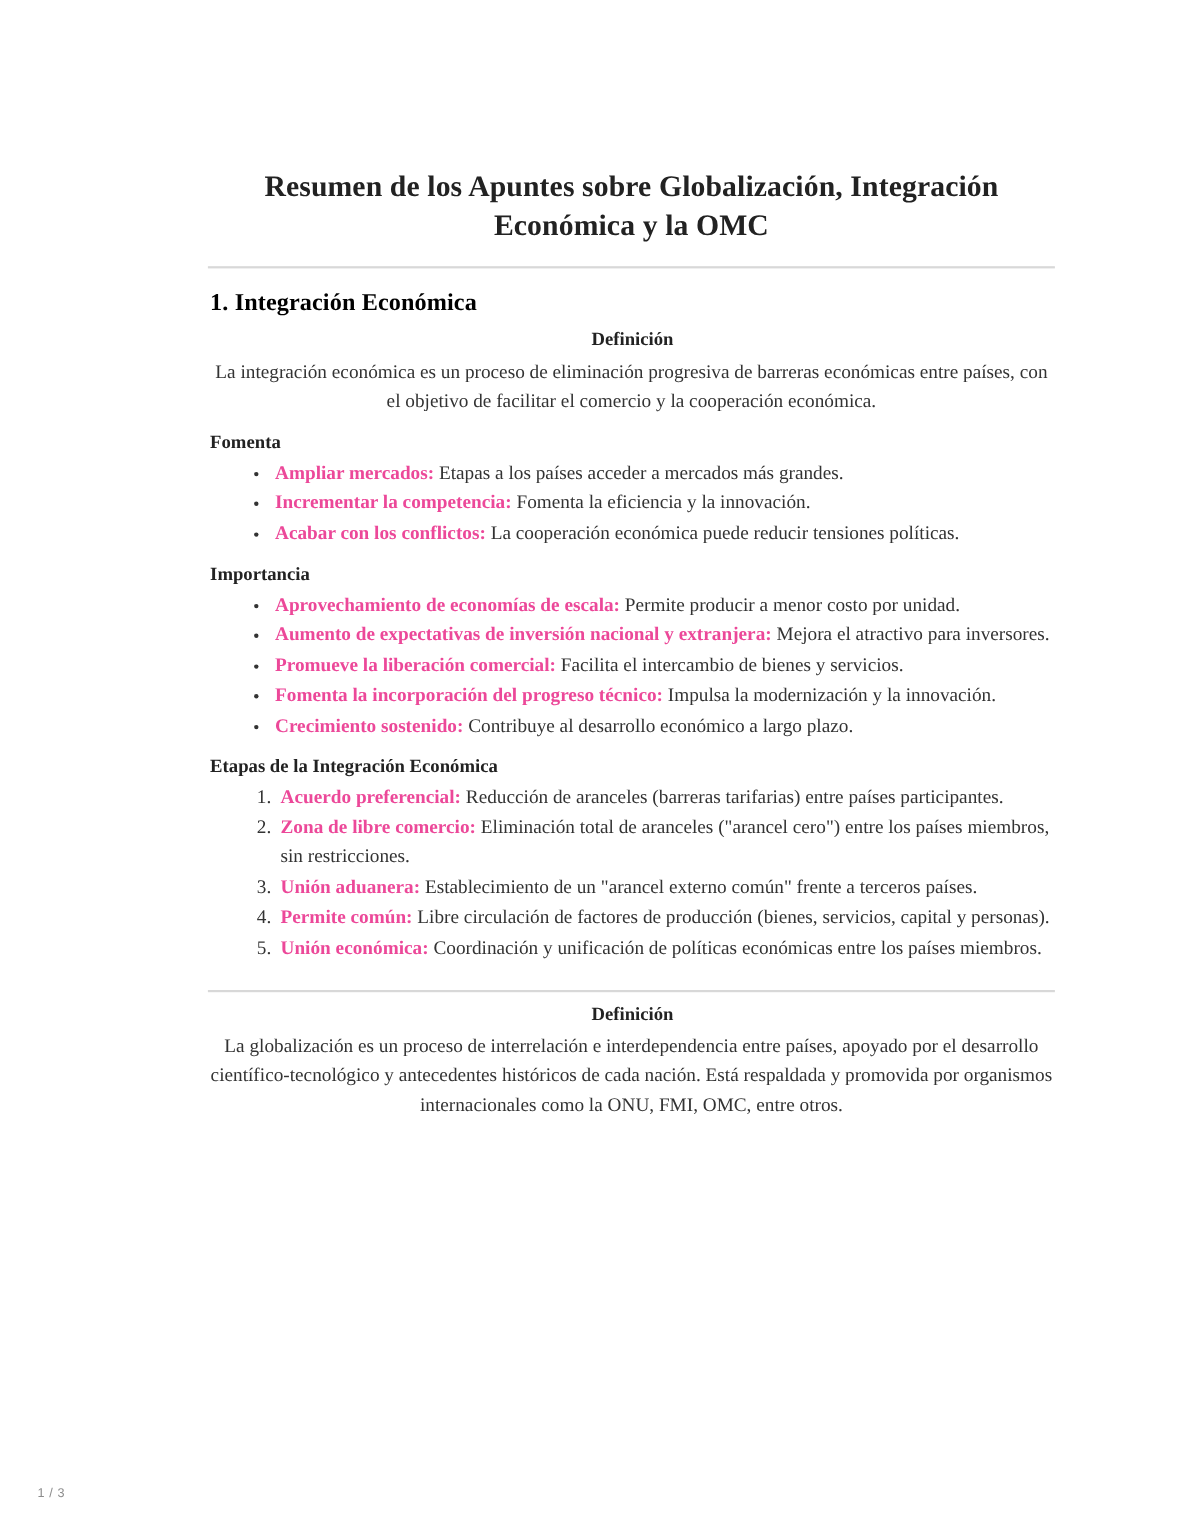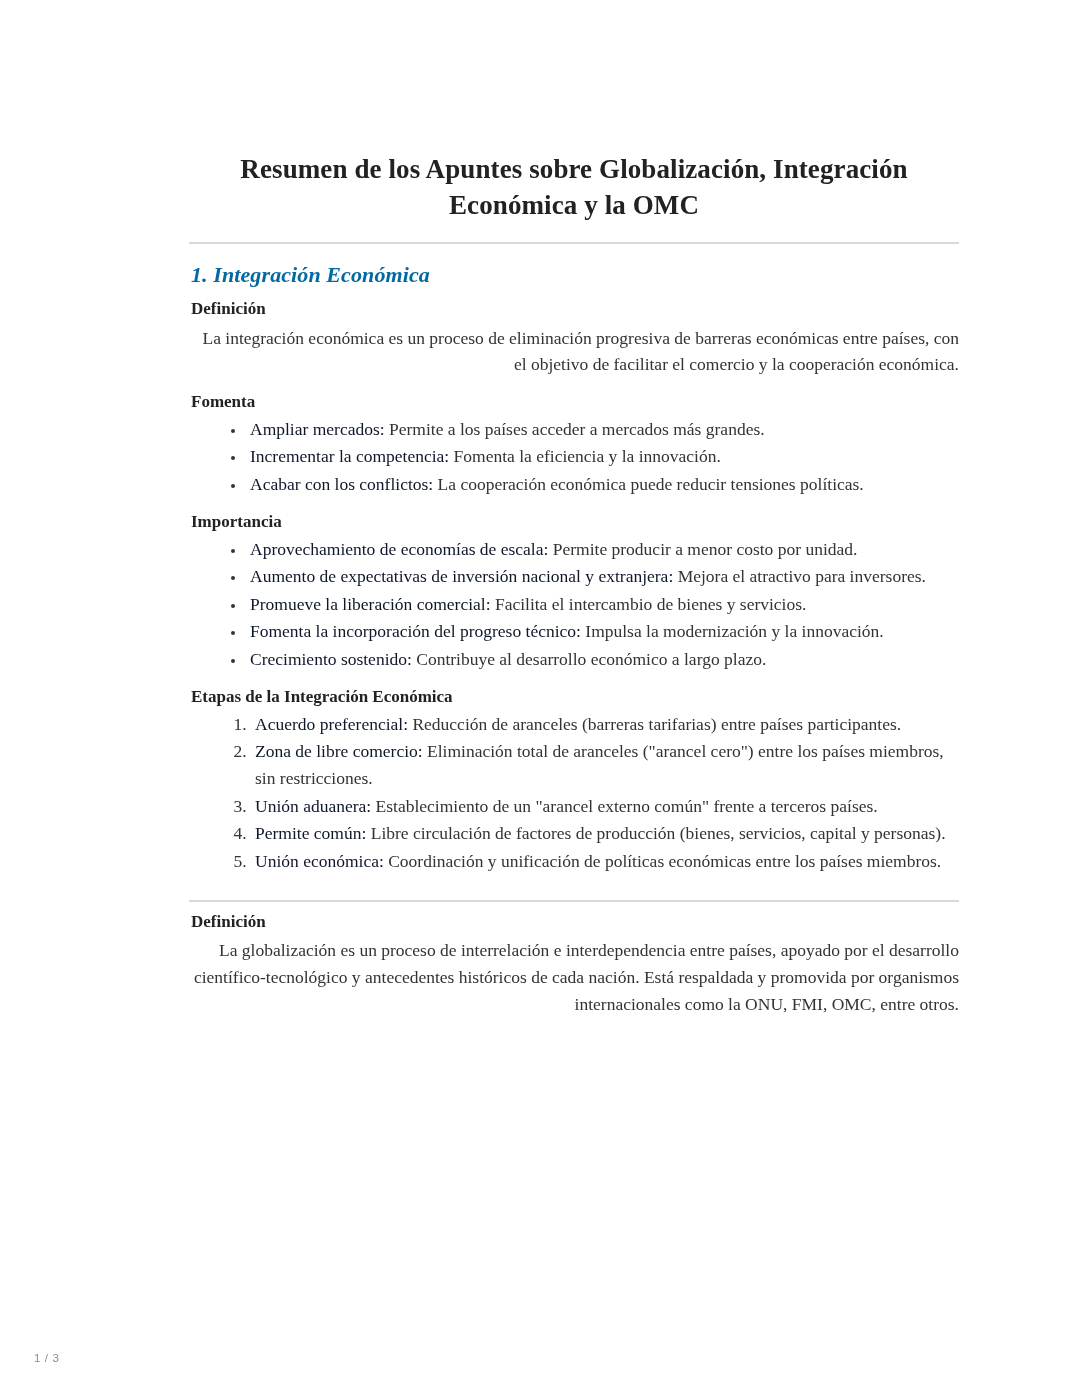--- a/index.html
+++ b/index.html
@@ -55,46 +55,46 @@
     width: 100%;
   }
   .rule.section-gap {
     margin-top: 26px;
   }
 
   
   .section-heading {
     font-size: 22px;
     font-weight: 700;
-    color: #0369a1;
+    color: #000000;
     margin: 17px 0 0 2px;
     line-height: 1.3;
     letter-spacing: 0.1px;
-    font-style: italic;
   }
 
   
   .sub-heading {
     font-size: 17px;
     font-weight: 700;
     color: #222222;
     margin: 13px 0 0 2px;
     line-height: 1.3;
   }
   .sub-heading.tight {
     margin-top: 9px;
+    text-align: center;
   }
 
   
   .para {
     font-size: 17.5px;
     line-height: 1.52;
     color: #333333;
     margin: 4px 0 0 0;
-    text-align: right;
+    text-align: center;
   }
 
   
   ul.bullets, ol.numbers {
     margin: 3px 0 0 0;
     padding-left: 57px;
   }
   ul.bullets {
     list-style: disc;
   }
@@ -110,22 +110,22 @@
     padding-left: 4px;
   }
   ul.bullets > li::marker {
     font-size: 15px;
   }
   ol.numbers > li::marker {
     font-weight: 400;
     color: #333333;
   }
   .li-term {
-    font-weight: 400;
-    color: #0f172a;
+    font-weight: 700;
+    color: #ec4899;
   }
 
   
   .page-footer {
     position: absolute;
     left: 0;
     top: 1352px;
     width: 1080px;
     text-align: left;
     font-size: 11.5px;
@@ -150,21 +150,21 @@
       <h2 class="section-heading">1. Integración Económica</h2>
 
       <h3 class="sub-heading tight">Definición</h3>
 
       <p class="para">La integración económica es un proceso de eliminación progresiva de barreras económicas entre países, con el objetivo de facilitar el comercio y la cooperación económica.</p>
 
       <h3 class="sub-heading">Fomenta</h3>
 
       <ul class="bullets">
         <li>
-          <span class="li-term">Ampliar mercados:</span><span> Permite a los países acceder a mercados más grandes.</span>
+          <span class="li-term">Ampliar mercados:</span><span> Etapas a los países acceder a mercados más grandes.</span>
         </li>
         <li>
           <span class="li-term">Incrementar la competencia:</span><span> Fomenta la eficiencia y la innovación.</span>
         </li>
         <li>
           <span class="li-term">Acabar con los conflictos:</span><span> La cooperación económica puede reducir tensiones políticas.</span>
         </li>
       </ul>
 
       <h3 class="sub-heading">Importancia</h3>

